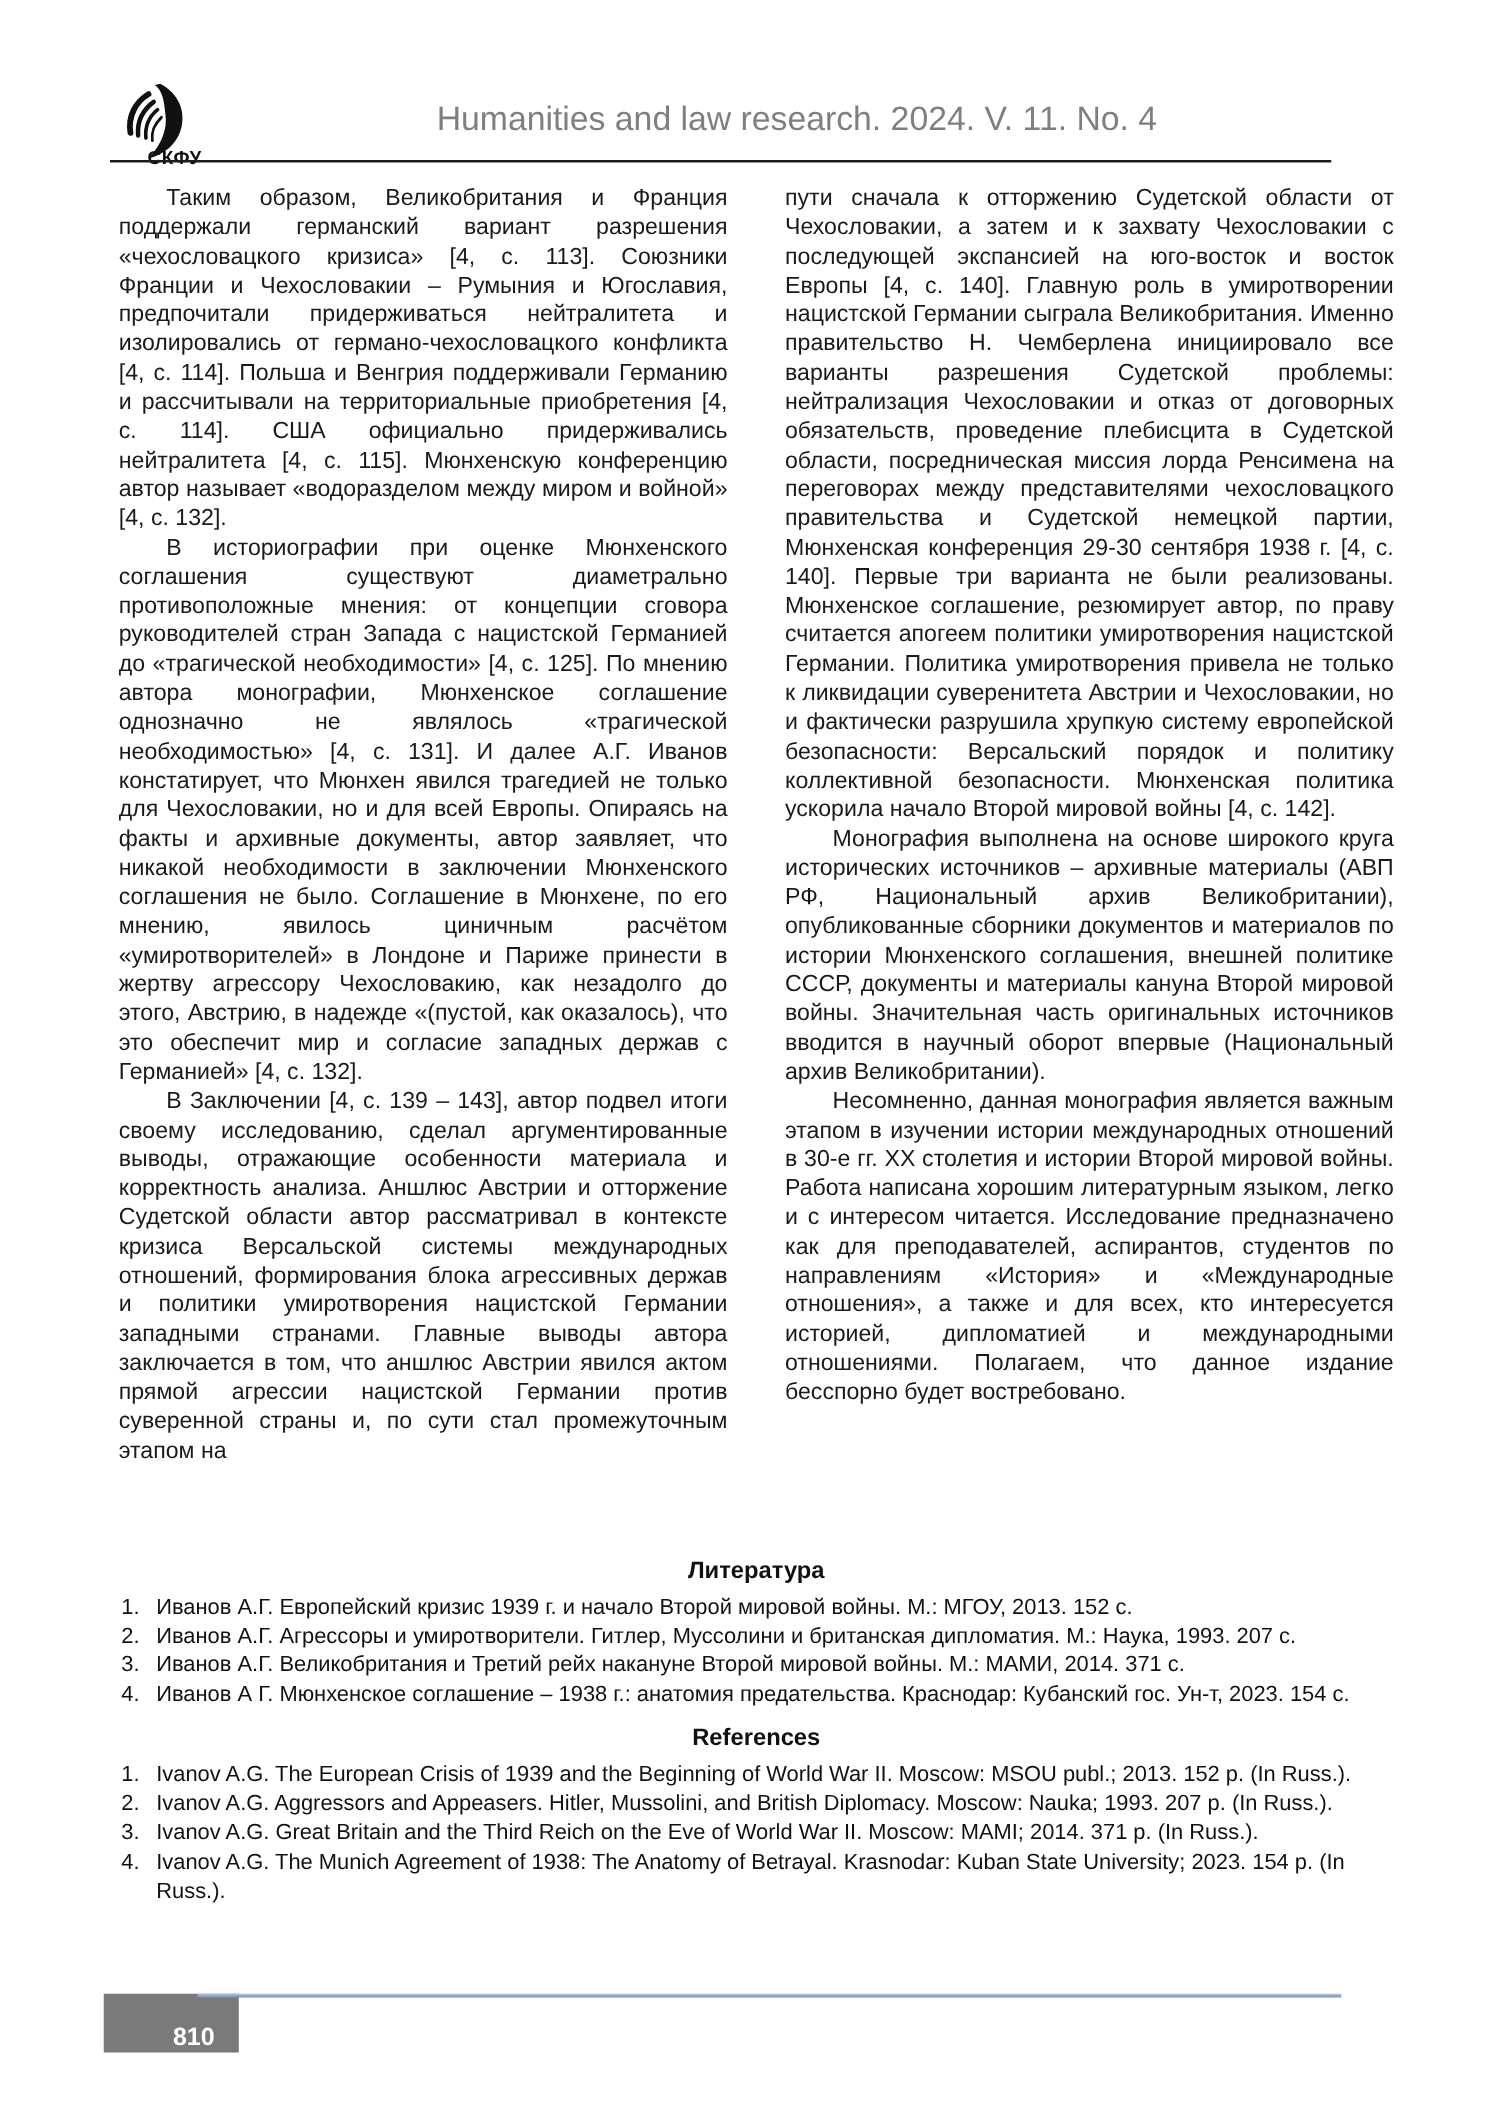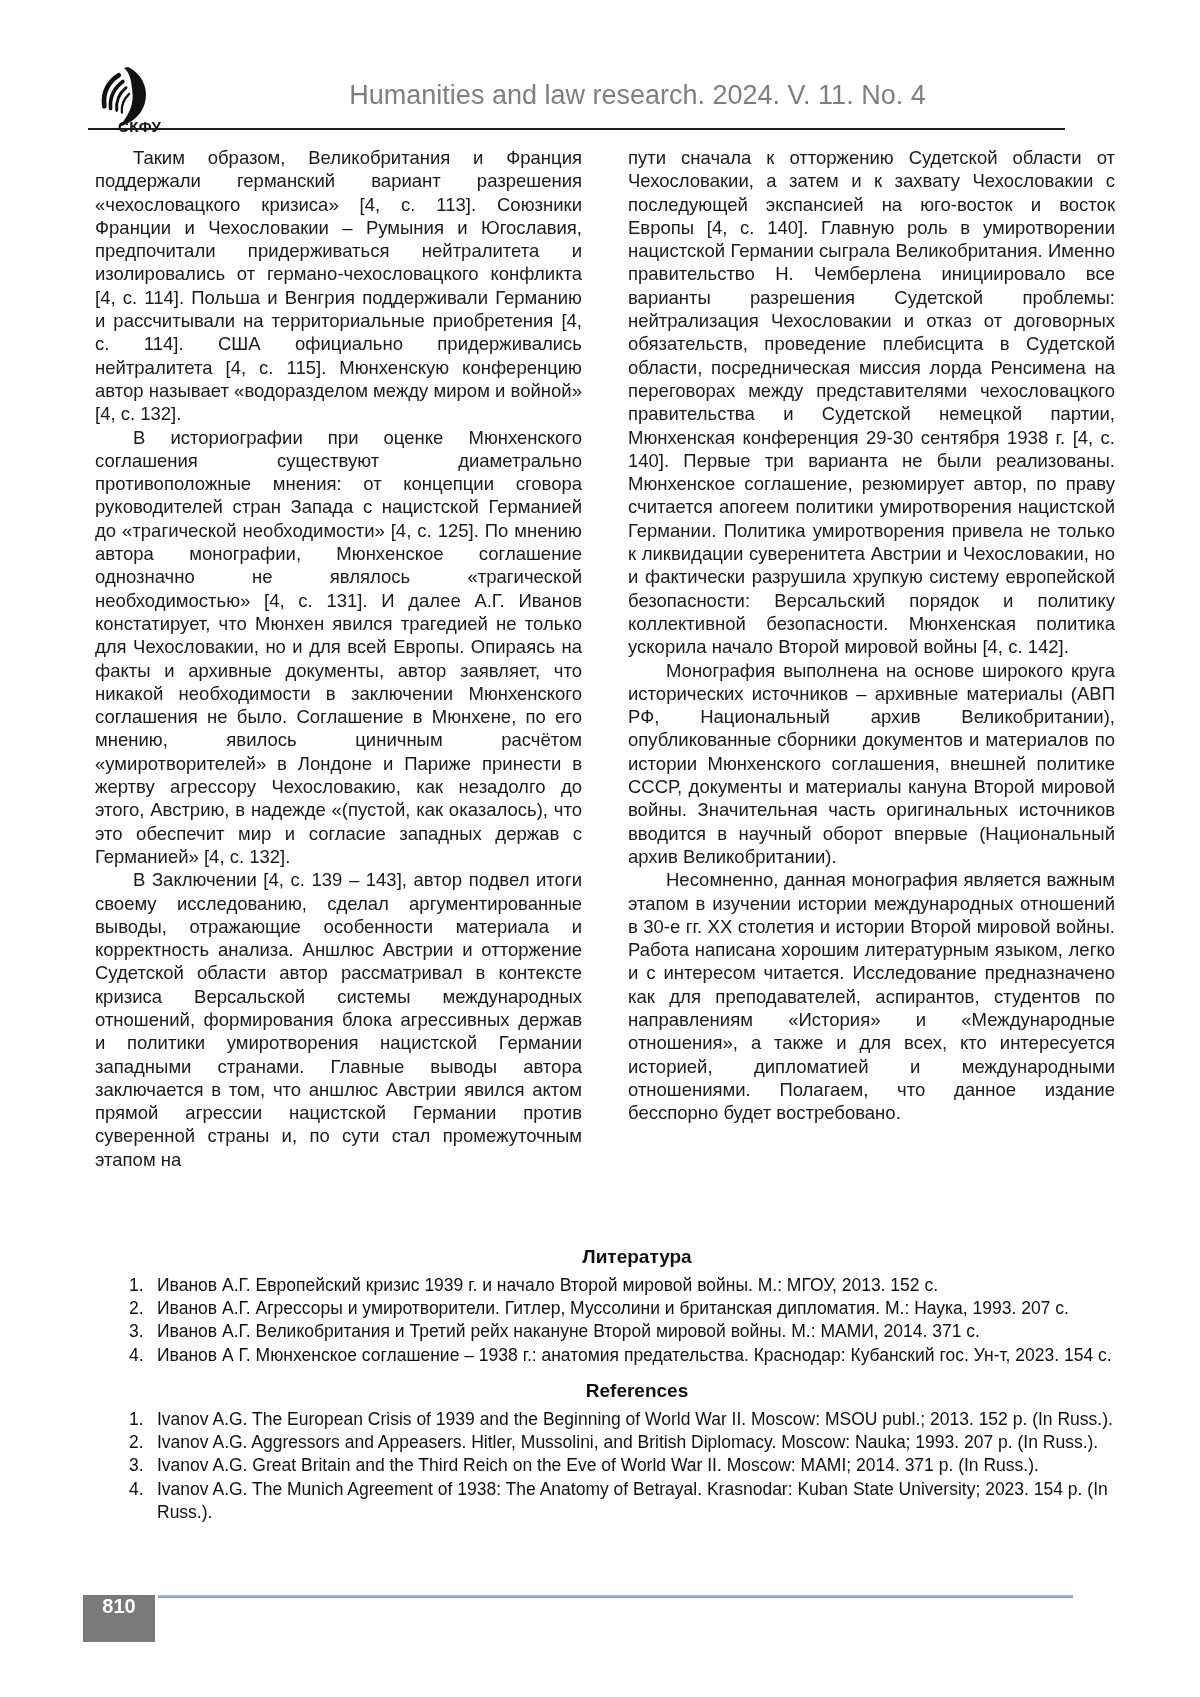--- a/index.html
+++ b/index.html
@@ -35,40 +35,40 @@
   }
   .col{width:487px;}
   .para{
     margin:0;
     font-size:18.5px;line-height:23.3px;
     text-align:justify;
     hyphens:auto;-webkit-hyphens:auto;
   }
   .para.indent{text-indent:38px;}
   
-  .biblio{position:absolute;left:95px;width:1020px;margin-left:32px;}
+  .biblio{position:absolute;left:95px;width:1020px;}
   .literature{top:1246px;}
   .references{top:1380px;}
   .biblio h2{
     margin:0 0 6px 0;text-align:center;
     font-size:19px;font-weight:bold;color:#111;
   }
   .biblio ol{margin:0;padding:0;list-style:none;}
   .ref-item{
     display:flex;
     font-size:17.5px;line-height:23.2px;color:#111;
   }
   .ref-num{flex:0 0 28px;padding-left:2px;}
   .ref-text{flex:1;}
   
   .page-number-box{
     position:absolute;left:83px;top:1595px;width:72px;height:47px;
     background:#7a7a7a;
     color:#ffffff;font-size:20px;font-weight:bold;
-    display:flex;align-items:flex-start;justify-content:center;
+    display:flex;align-items:flex-end;justify-content:center;padding-left:36px;
   }
   .footer-rule{
     position:absolute;left:158px;top:1595px;width:915px;height:3px;
     background:linear-gradient(#b3c4da,#7293bb);
   }
 </style>
 </head>
 <body>
 
 <div class="page">

